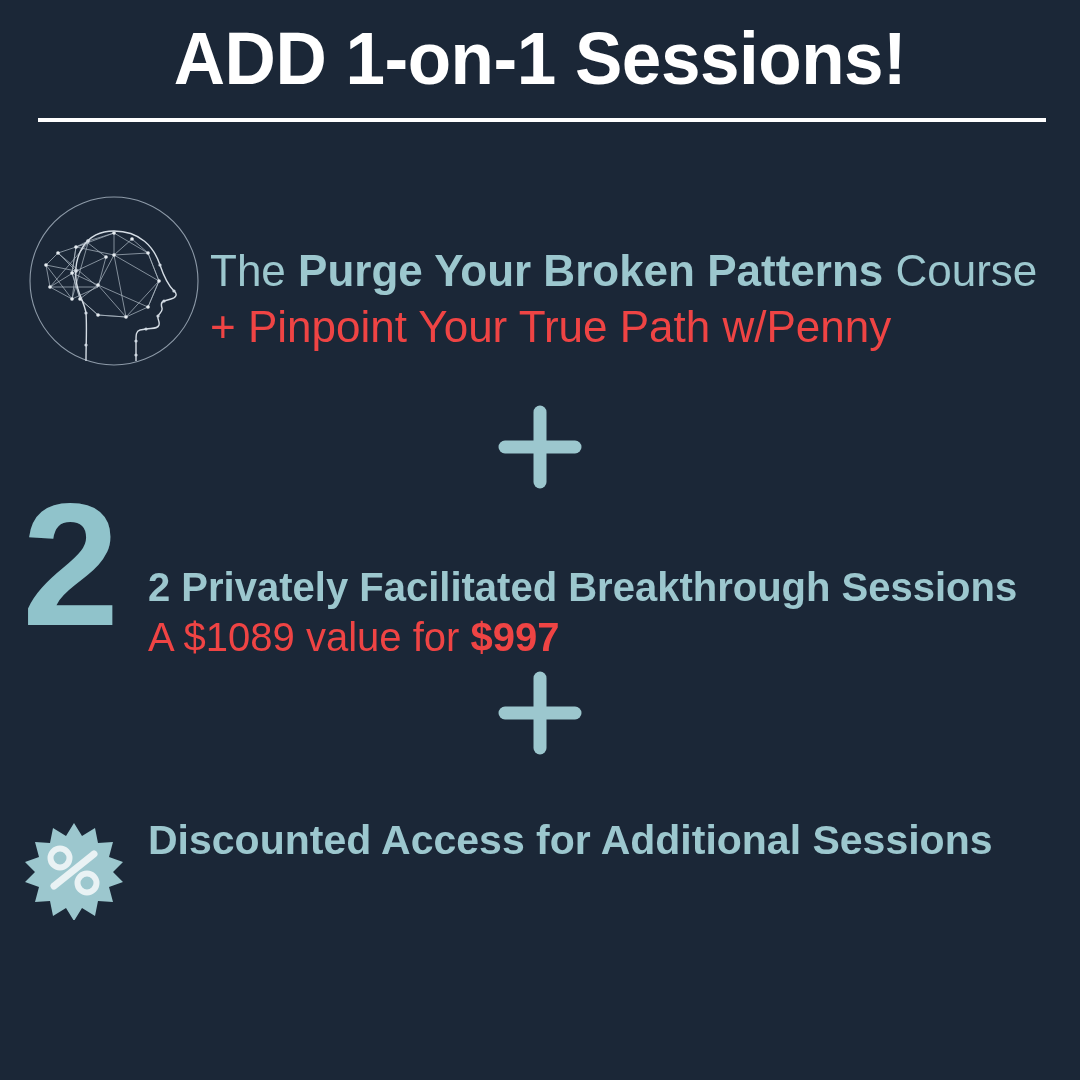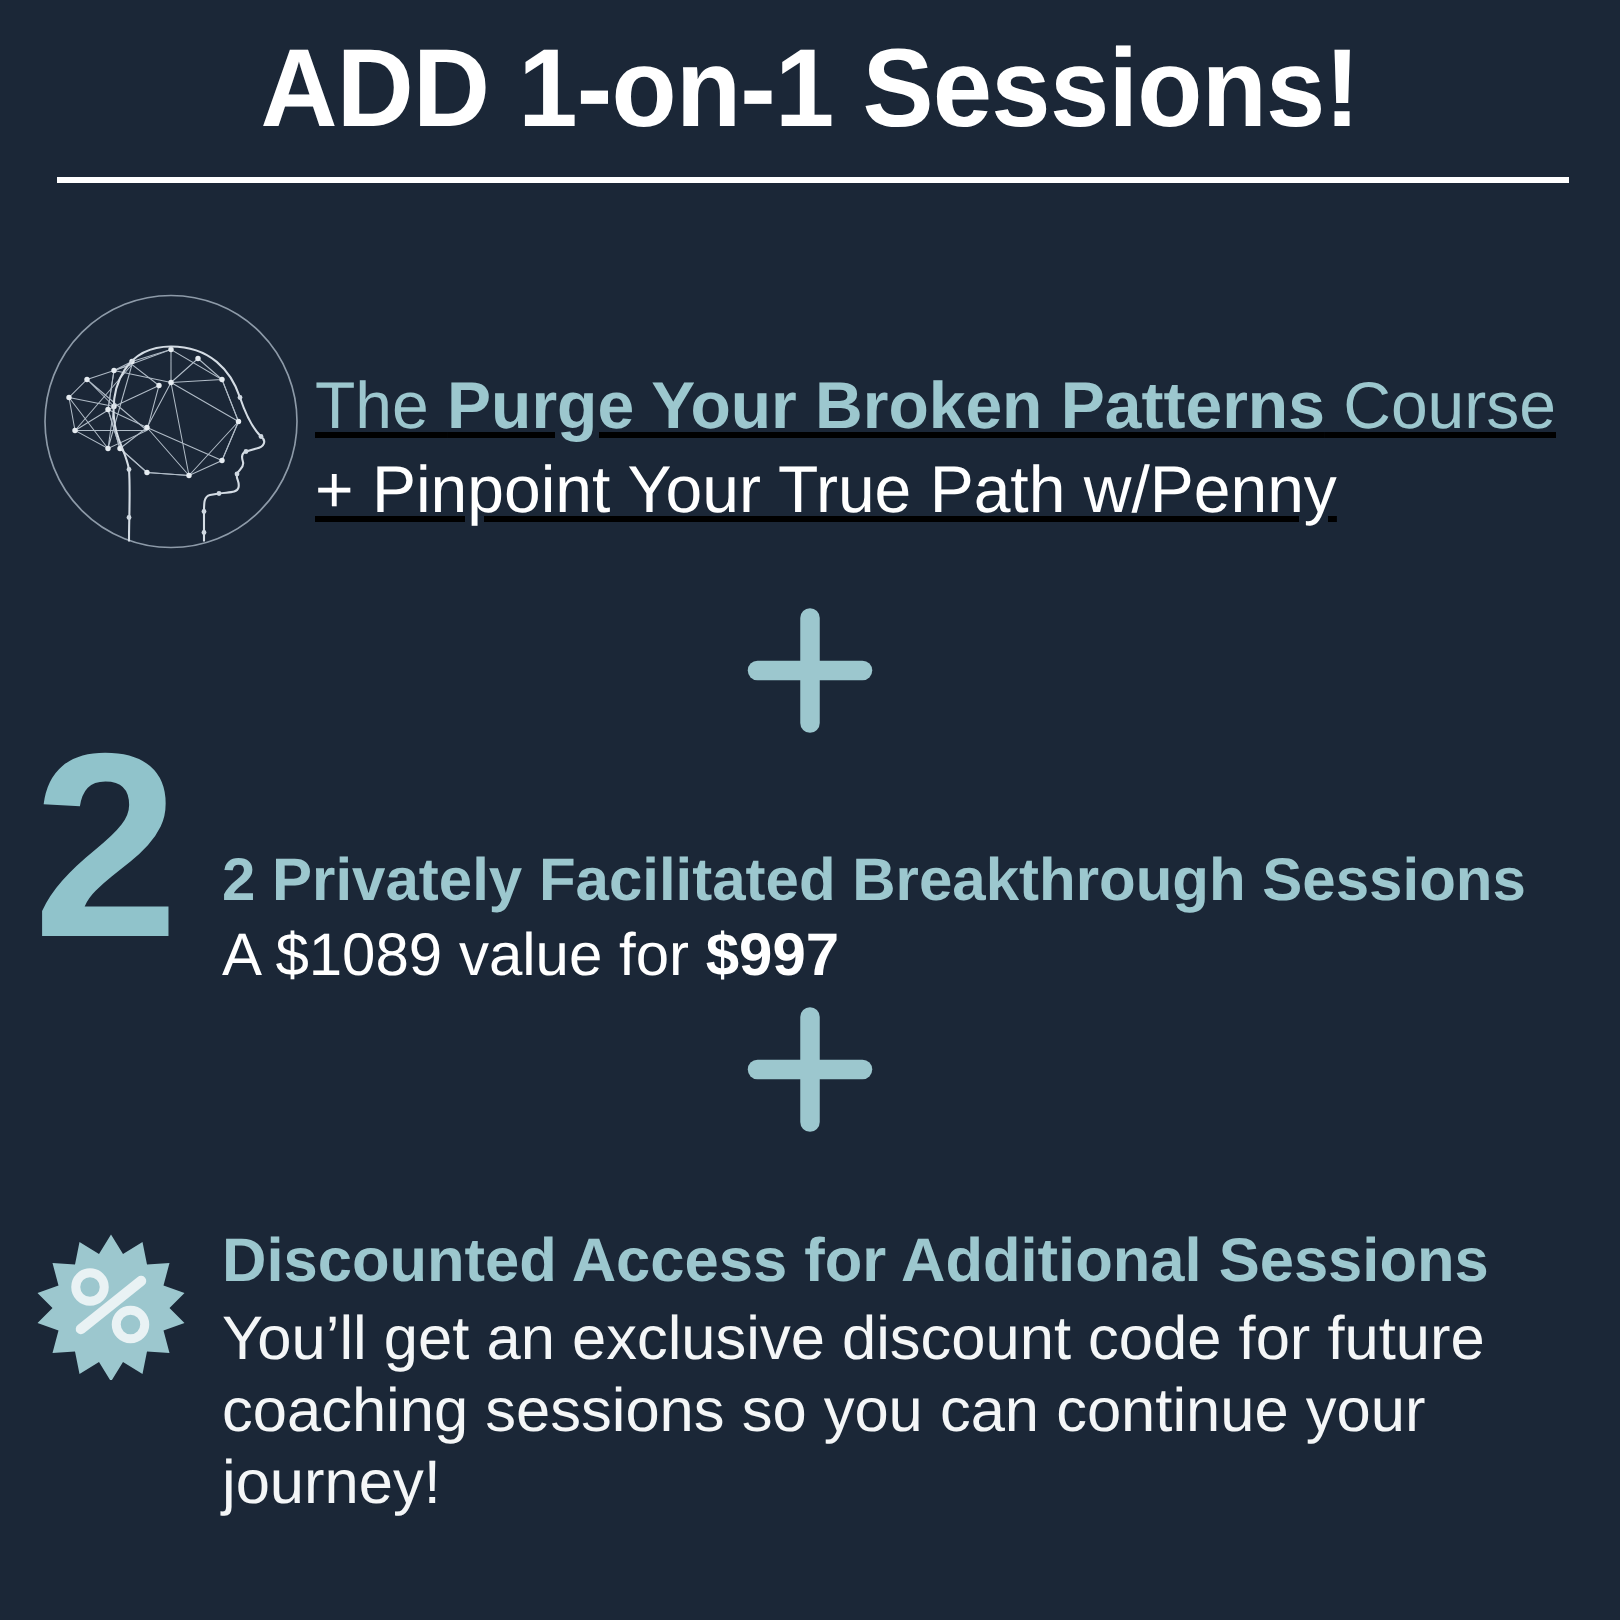--- a/index.html
+++ b/index.html
@@ -73,33 +73,33 @@
     justify-content: center;
   }
 
   .row-text {
     flex: 1 1 auto;
     min-width: 0;
   }
 
   
   .row-1 .row-icon { width: 210px; padding-left: 18px; box-sizing: border-box; }
-  .row-1 .row-text { padding-top: 48px; padding-right: 40px; text-decoration: underline; }
+  .row-1 .row-text { padding-top: 48px; padding-right: 40px; }
 
   .line-accent {
     color: #9cc7ce;
     font-family: "Liberation Sans", sans-serif;
     font-size: 44px;
     line-height: 56px;
     white-space: nowrap;
   }
   .line-accent b { font-weight: 700; }
 
   .line-white {
-    color: #ffffff;
+    color: #ef4444;
     font-family: "Liberation Sans", sans-serif;
     font-size: 44px;
     line-height: 56px;
     white-space: nowrap;
   }
   .line-white b { font-weight: 700; }
 
   
   .plus {
     position: absolute;
@@ -279,18 +279,17 @@
                  L26 23 L29 8 L42 16 Z" fill="#9cc7ce"></path>
         <g>
           <line x1="30" y1="66" x2="70" y2="34" stroke="#e9f2f4" stroke-width="7" stroke-linecap="round"></line>
           <circle cx="36" cy="38" r="9.5" fill="none" stroke="#e9f2f4" stroke-width="6"></circle>
           <circle cx="63" cy="63" r="9.5" fill="none" stroke="#e9f2f4" stroke-width="6"></circle>
         </g>
       </svg>
     </div>
     <div class="row-text">
       <div class="line-accent">Discounted Access for Additional Sessions</div>
-      <div class="body-white">You’ll get an exclusive discount code for future coaching sessions so you can continue your journey!</div>
     </div>
   </div>
 
 
 </div>
 
 </body></html>

